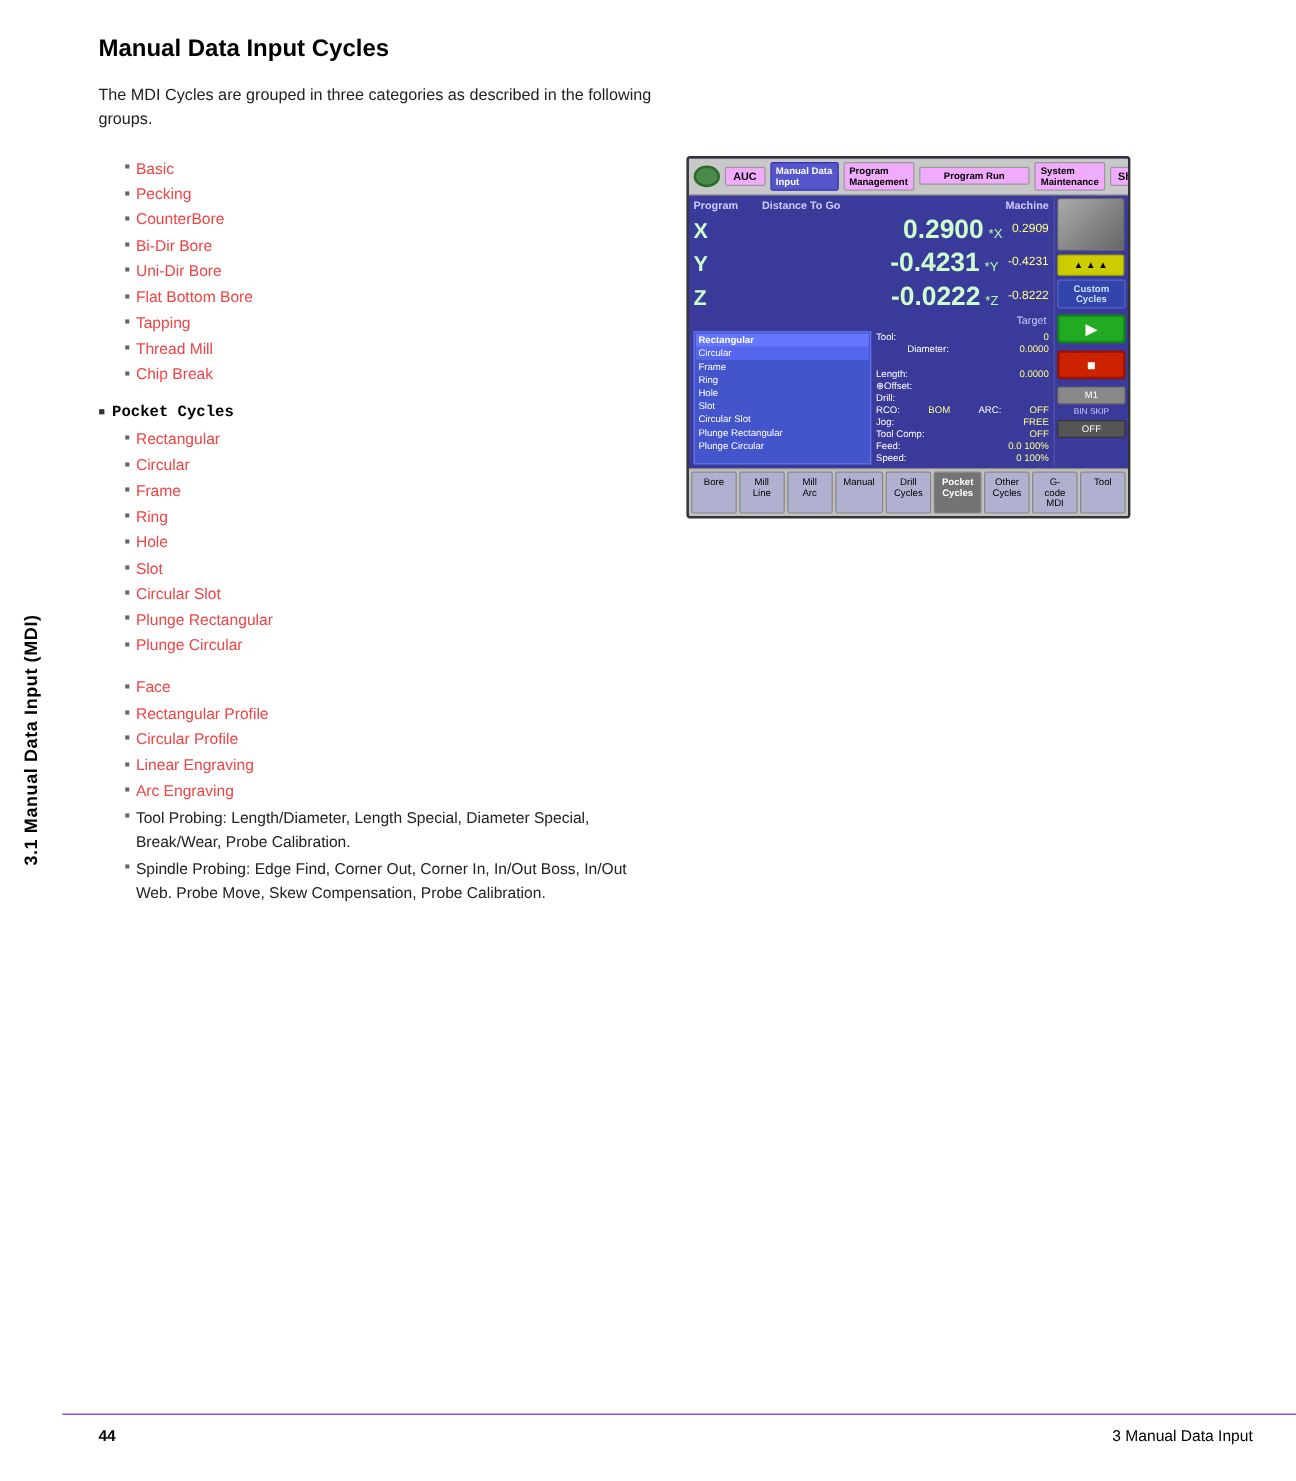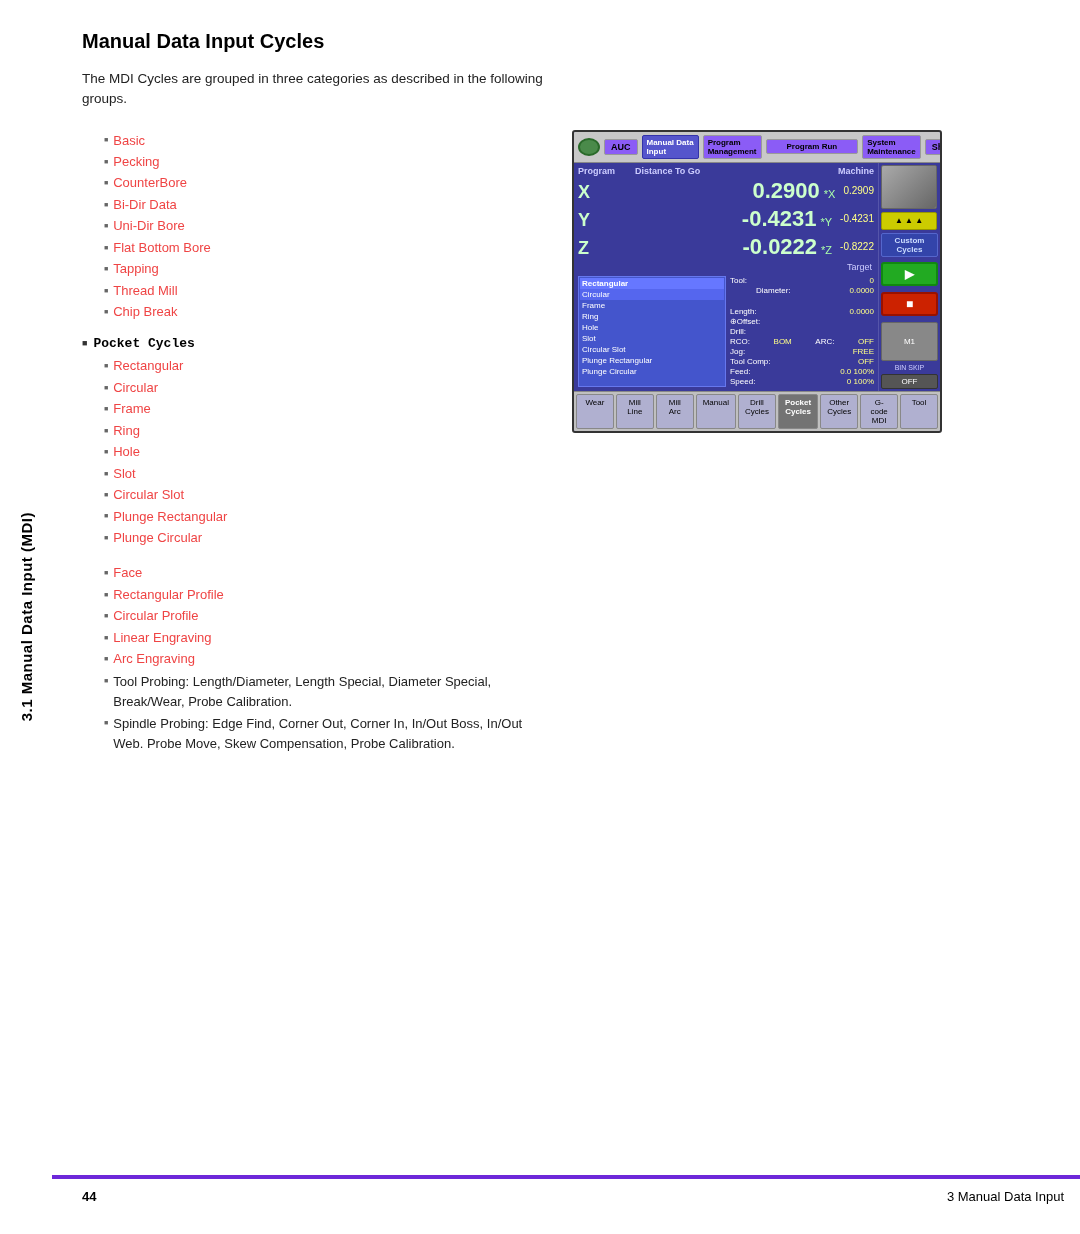--- a/index.html
+++ b/index.html
@@ -135,22 +135,22 @@
 
     
     .footer {
       position: absolute;
       bottom: 30px;
       left: 52px;
       right: 0;
       display: flex;
       justify-content: space-between;
       align-items: flex-start;
-      padding: 0 16px 0 30px;
-      border-top: 4px solid #6d28d9;
+      padding: 0 36px 0 30px;
+      border-top: 1px solid #6d28d9;
       padding-top: 10px;
     }
 
     .footer-page {
       font-size: 13px;
       font-weight: bold;
       color: #000;
     }
 
     .footer-chapter {
@@ -183,21 +183,21 @@
     .cnc-menu-icon {
       width: 22px;
       height: 18px;
       background: #4a8a4a;
       border-radius: 50%;
       border: 2px solid #2a6a2a;
       flex-shrink: 0;
     }
 
     .cnc-menu-btn {
-      background: #8b5cf6;
+      background: #f0abfc;
       border: 1px solid #999;
       border-radius: 2px;
       padding: 2px 6px;
       font-size: 9px;
       color: #000;
       font-weight: bold;
       white-space: nowrap;
       cursor: pointer;
     }
 
@@ -322,21 +322,21 @@
           <div class="sub-item">
               <span>Basic</span>
             </div>
           <div class="sub-item">
               <span>Pecking</span>
             </div>
           <div class="sub-item">
               <span>CounterBore</span>
             </div>
           <div class="sub-item">
-              <span>Bi-Dir Data</span>
+              <span>Bi-Dir Bore</span>
             </div>
           <div class="sub-item">
               <span>Uni-Dir Bore</span>
             </div>
           <div class="sub-item">
               <span>Flat Bottom Bore</span>
             </div>
           <div class="sub-item">
               <span>Tapping</span>
             </div>
@@ -530,30 +530,30 @@
             <div class="cnc-custom-btn">Custom Cycles</div>
 
             <div class="cnc-green-btn">
               <span style="font-size:12px;">▶</span>
             </div>
 
             <div class="cnc-red-btn">
               <span style="font-size:12px;">■</span>
             </div>
 
-            <div style="background:#888; border:1px solid #666; border-radius:2px; padding:14px; text-align:center; font-size:8px; color:#fff;">M1</div>
+            <div style="background:#888; border:1px solid #666; border-radius:2px; padding:2px; text-align:center; font-size:8px; color:#fff;">M1</div>
 
             <div style="font-size:7px; color:#ccccff; text-align:center;">BIN SKIP</div>
 
             <div style="background:#555; border:1px solid #333; border-radius:2px; padding:2px; text-align:center; font-size:8px; color:#fff;">OFF</div>
           </div>
         </div>
 
         <div class="cnc-tabbar">
-          <div class="cnc-tab">Wear</div>
+          <div class="cnc-tab">Bore</div>
           <div class="cnc-tab">Mill Line</div>
           <div class="cnc-tab">Mill Arc</div>
           <div class="cnc-tab">Manual</div>
           <div class="cnc-tab">Drill<br>Cycles</div>
           <div class="cnc-tab active">Pocket<br>Cycles</div>
           <div class="cnc-tab">Other<br>Cycles</div>
           <div class="cnc-tab">G-code<br>MDI</div>
           <div class="cnc-tab">Tool</div>
         </div>
 

